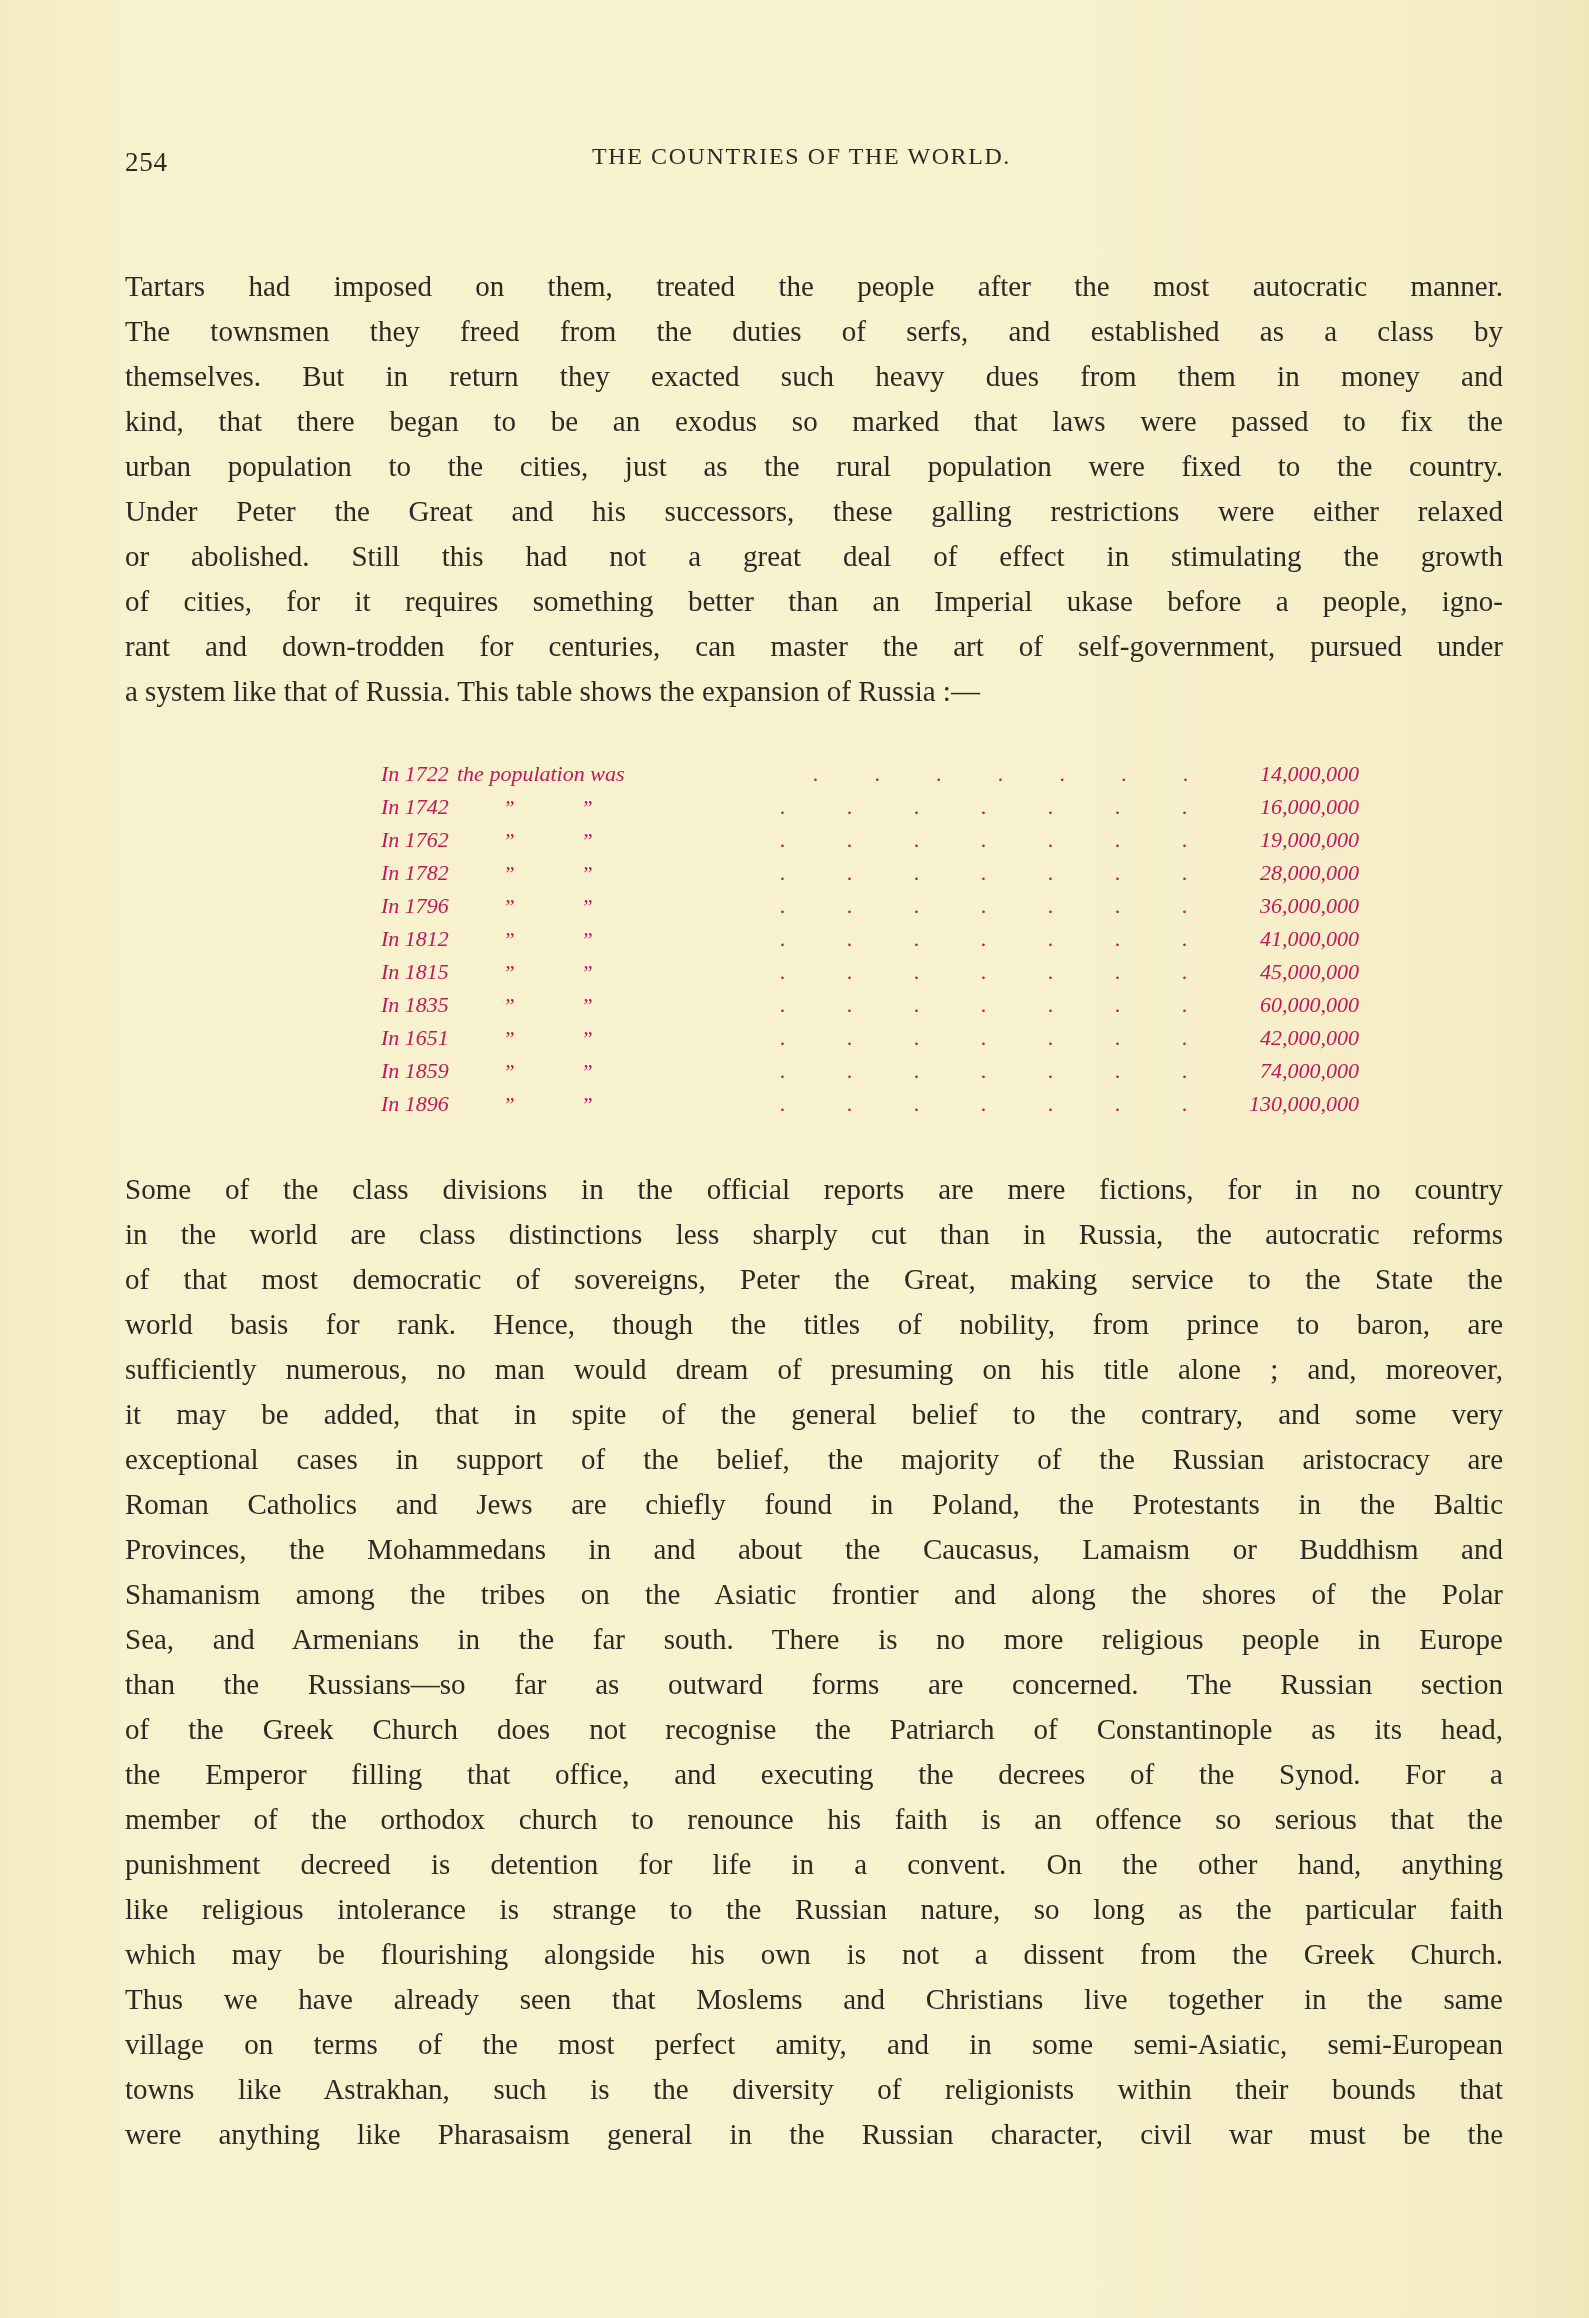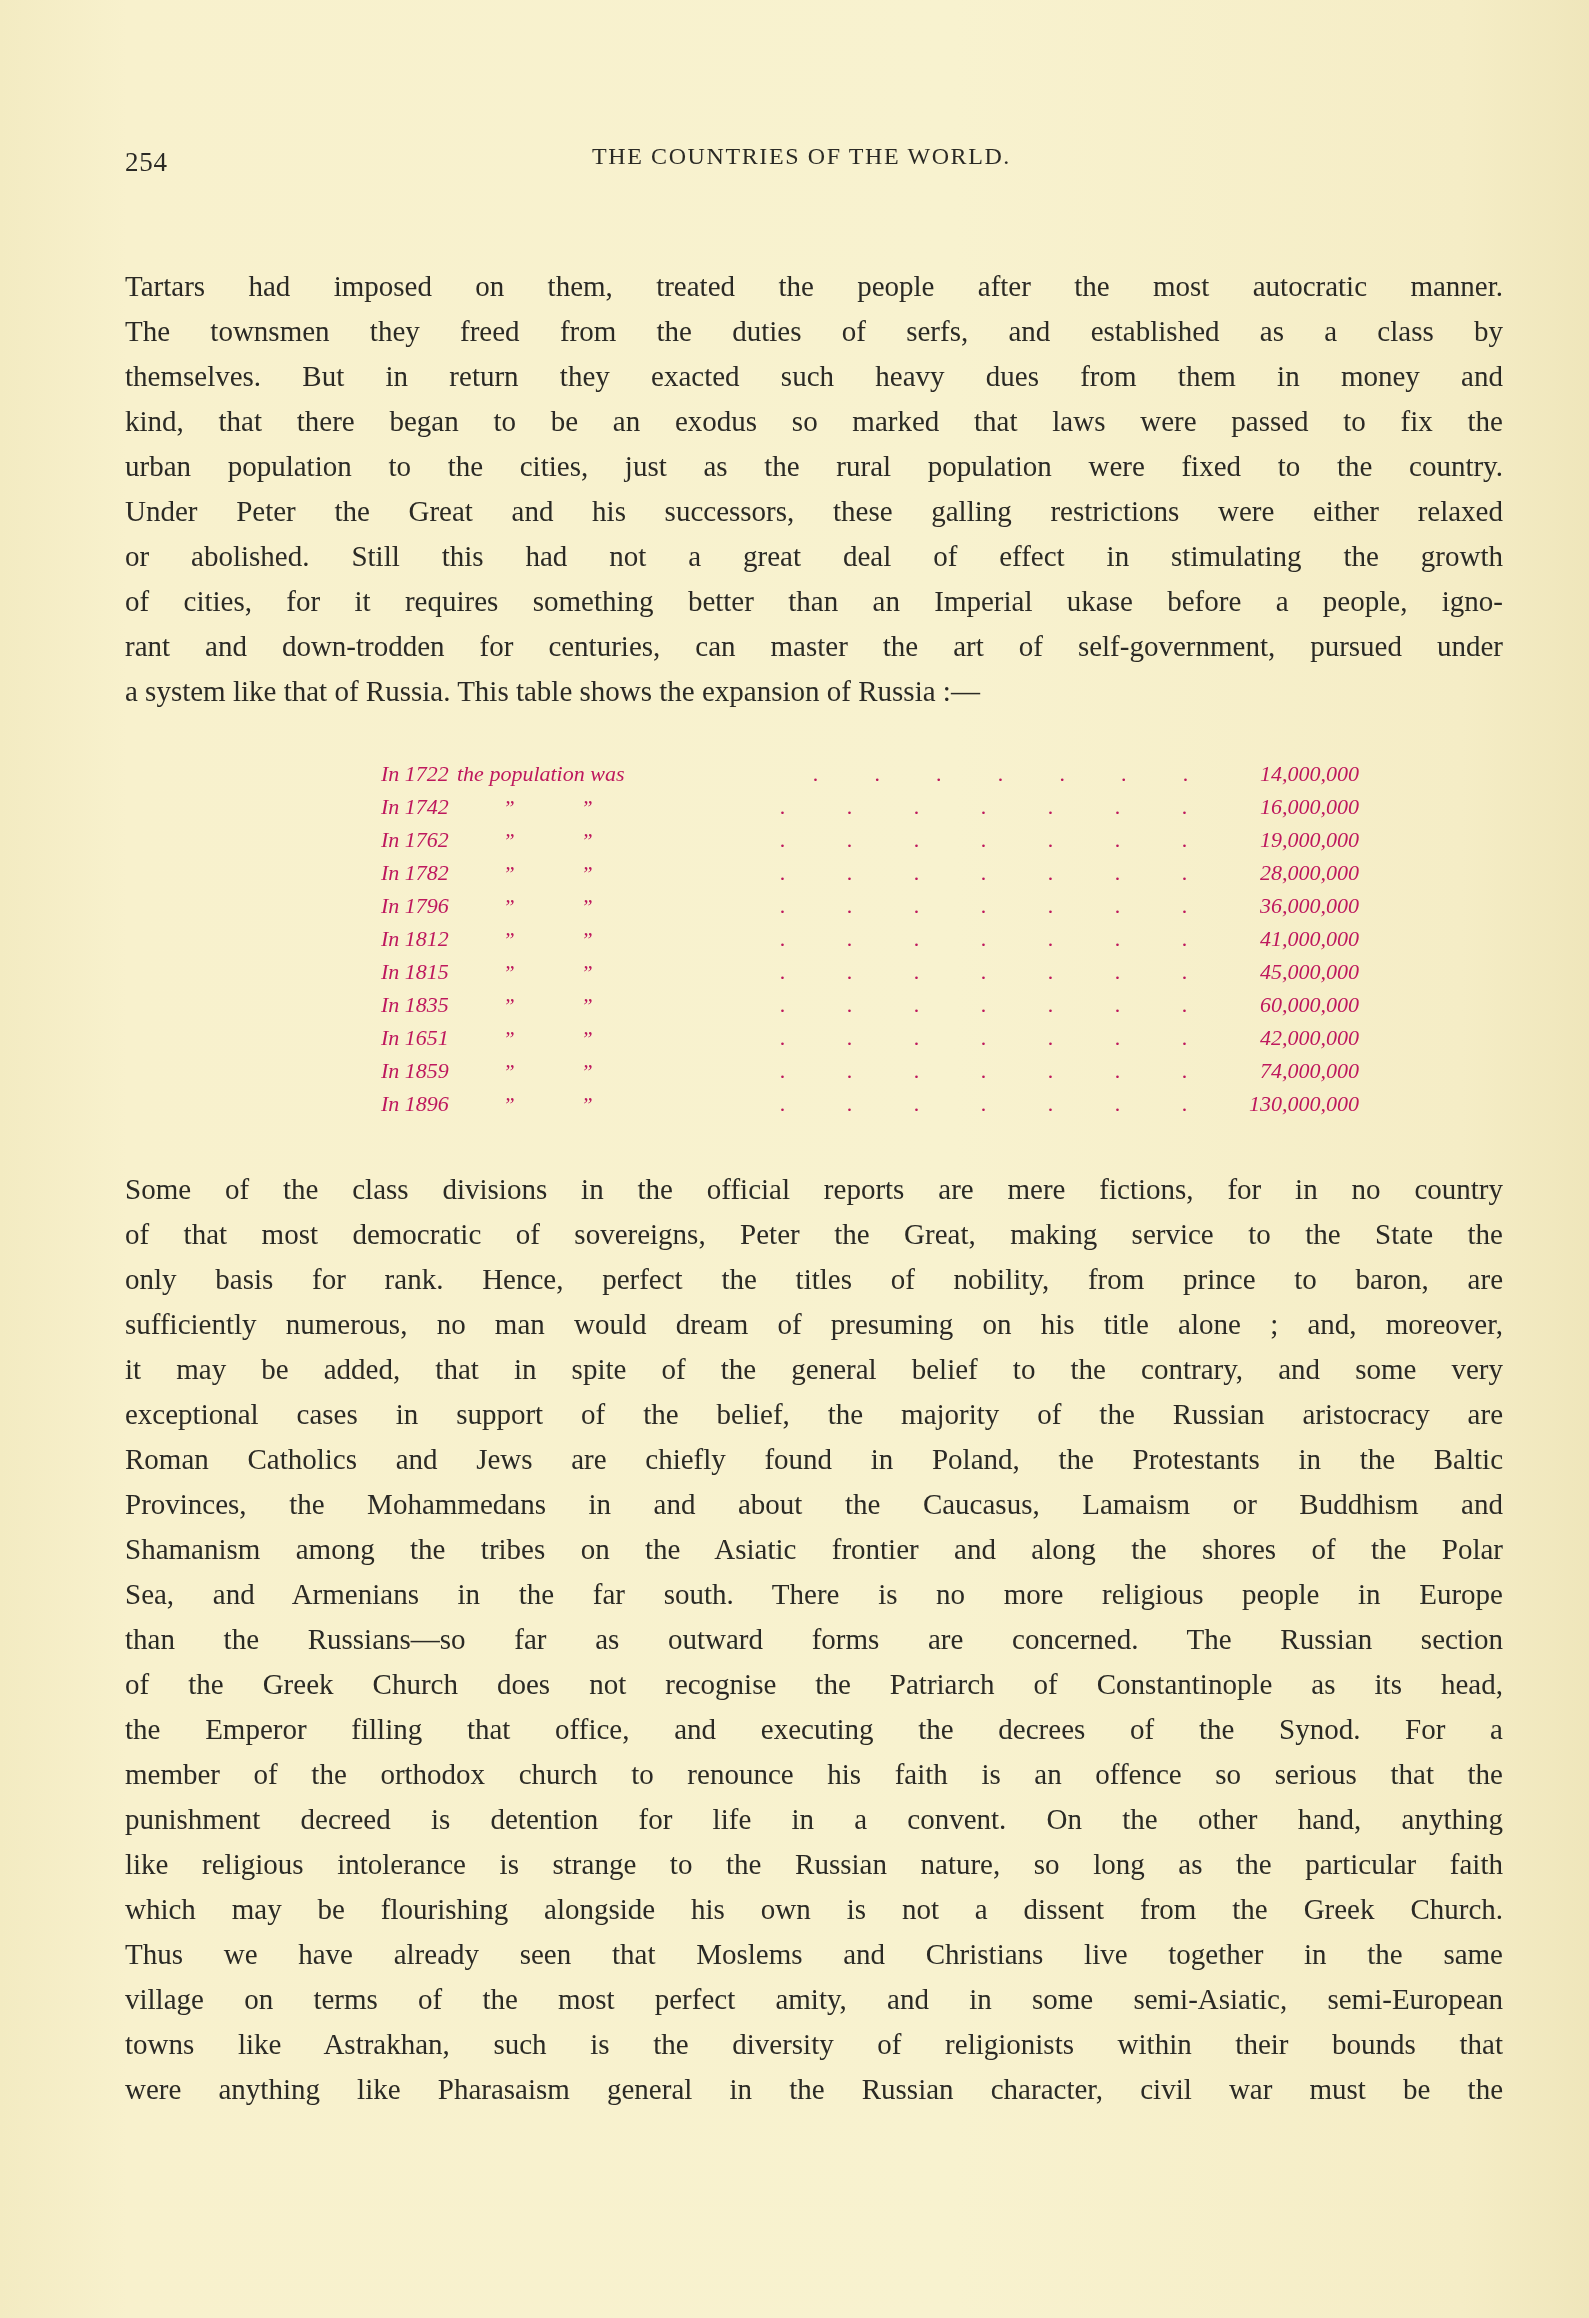--- a/index.html
+++ b/index.html
@@ -295,22 +295,23 @@
           <span>.</span>
           <span>.</span>
           <span>.</span>
         </span>
         <span class="pop-value">130,000,000</span>
       </div>
     </div>
 
   <p class="para para-2" id="para-2">
       <span class="line">Some of the class divisions in the official reports are mere fictions, for in no country</span>
+      <span class="line">in the world are class distinctions less sharply cut than in Russia, the autocratic reforms</span>
       <span class="line">of that most democratic of sovereigns, Peter the Great, making service to the State the</span>
-      <span class="line">only basis for rank. Hence, perfect the titles of nobility, from prince to baron, are</span>
+      <span class="line">world basis for rank. Hence, though the titles of nobility, from prince to baron, are</span>
       <span class="line">sufficiently numerous, no man would dream of presuming on his title alone ; and, moreover,</span>
       <span class="line">it may be added, that in spite of the general belief to the contrary, and some very</span>
       <span class="line">exceptional cases in support of the belief, the majority of the Russian aristocracy are</span>
       <span class="line">Roman Catholics and Jews are chiefly found in Poland, the Protestants in the Baltic</span>
       <span class="line">Provinces, the Mohammedans in and about the Caucasus, Lamaism or Buddhism and</span>
       <span class="line">Shamanism among the tribes on the Asiatic frontier and along the shores of the Polar</span>
       <span class="line">Sea, and Armenians in the far south. There is no more religious people in Europe</span>
       <span class="line">than the Russians—so far as outward forms are concerned. The Russian section</span>
       <span class="line">of the Greek Church does not recognise the Patriarch of Constantinople as its head,</span>
       <span class="line">the Emperor filling that office, and executing the decrees of the Synod. For a</span>

